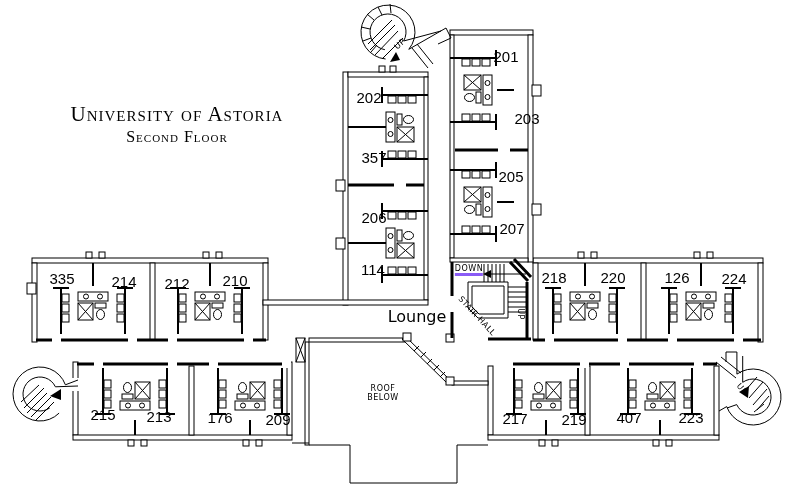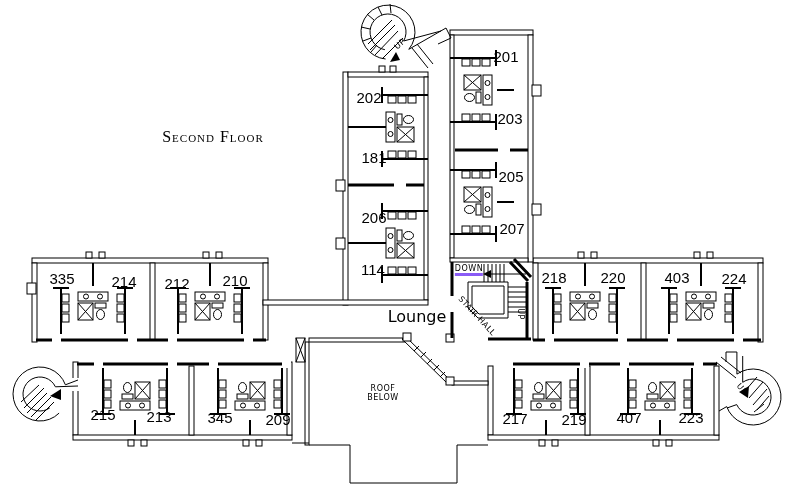--- a/index.html
+++ b/index.html
@@ -4,21 +4,21 @@
 <style>
   html,body{margin:0;padding:0;background:#fff;}
   #plan{position:relative;width:792px;height:492px;background:#fff;overflow:hidden;
         font-family:"DejaVu Sans",sans-serif;}
   #plan svg{position:absolute;left:0;top:0;}
   .lbl{position:absolute;transform:translate(-50%,-50%);white-space:nowrap;color:#000;}
   .rm{font-family:Liberation Sans, sans-serif;font-size:15px;}
   .sm{font-family:"DejaVu Sans",sans-serif;font-size:8px;letter-spacing:.5px;}
   .lounge{font-family:"DejaVu Sans",sans-serif;font-size:16px;}
   .t1{font-family:"Liberation Serif",serif;font-variant:small-caps;font-size:21px;letter-spacing:1px;}
-  .t2{font-family:"Liberation Serif",serif;font-variant:small-caps;font-size:16px;letter-spacing:1px;margin-left:36px;}
+  .t2{font-family:"Liberation Serif",serif;font-variant:small-caps;font-size:16px;letter-spacing:1px;}
   .under{border-bottom:3px solid #8b5cf6;}
   .rot47{transform:translate(-50%,-50%) rotate(47deg);}
   .rot90{transform:translate(-50%,-50%) rotate(90deg);}
   .rotm42{transform:translate(-50%,-50%) rotate(-42deg);}
   .rot48{transform:translate(-50%,-50%) rotate(48deg);}
 </style>
 </head>
 <body>
 
 <div id="plan">
@@ -190,44 +190,45 @@
   </g>
 
   <g fill="#000" stroke="none">
     <polygon points="483,274 491,270 491,278"></polygon>
     <polygon points="390,62 396,52 400,60"></polygon>
     <polygon points="50,396 61,389 61,400"></polygon>
     <polygon points="739,392 749,386 748,398"></polygon>
   </g>
 </svg>
 
+<div class="lbl t1" style="left:177px;top:114px">University of Astoria</div>
 <div class="lbl t2" style="left:177px;top:137px">Second Floor</div>
 
 <div class="lbl rm" style="left:506px;top:56px">201</div>
 <div class="lbl rm" style="left:369px;top:97px">202</div>
-<div class="lbl rm" style="left:510px;top:118px">203</div>
-<div class="lbl rm" style="left:374px;top:157px">181</div>
+<div class="lbl rm" style="left:527px;top:118px">203</div>
+<div class="lbl rm" style="left:374px;top:157px">357</div>
 <div class="lbl rm" style="left:511px;top:176px">205</div>
 <div class="lbl rm" style="left:374px;top:217px">206</div>
 <div class="lbl rm" style="left:512px;top:228px">207</div>
 <div class="lbl rm" style="left:373px;top:269px">114</div>
 <div class="lbl rm" style="left:278px;top:419px">209</div>
 <div class="lbl rm" style="left:235px;top:280px">210</div>
-<div class="lbl rm" style="left:220px;top:417px">345</div>
+<div class="lbl rm" style="left:220px;top:417px">176</div>
 <div class="lbl rm" style="left:177px;top:283px">212</div>
 <div class="lbl rm" style="left:159px;top:416px">213</div>
 <div class="lbl rm" style="left:124px;top:281px">214</div>
 <div class="lbl rm" style="left:103px;top:414px">215</div>
 <div class="lbl rm" style="left:62px;top:278px">335</div>
 <div class="lbl rm" style="left:515px;top:418px">217</div>
 <div class="lbl rm" style="left:554px;top:277px">218</div>
 <div class="lbl rm" style="left:574px;top:419px">219</div>
 <div class="lbl rm" style="left:613px;top:277px">220</div>
 <div class="lbl rm" style="left:629px;top:417px">407</div>
-<div class="lbl rm" style="left:677px;top:277px">403</div>
+<div class="lbl rm" style="left:677px;top:277px">126</div>
 <div class="lbl rm" style="left:691px;top:417px">223</div>
 <div class="lbl rm" style="left:734px;top:278px">224</div>
 
 <div class="lbl lounge" style="left:417px;top:316px">Lounge</div>
 <div class="lbl sm" style="left:383px;top:388px">ROOF</div>
 <div class="lbl sm" style="left:383px;top:397px">BELOW</div>
 <div class="lbl sm under" style="left:469px;top:270px">DOWN</div>
 <div class="lbl sm rot47" style="left:477px;top:316px">STAIR HALL</div>
 <div class="lbl sm rot90" style="left:520px;top:314px">UP</div>
 <div class="lbl sm rotm42" style="left:400px;top:44px">UP</div>

